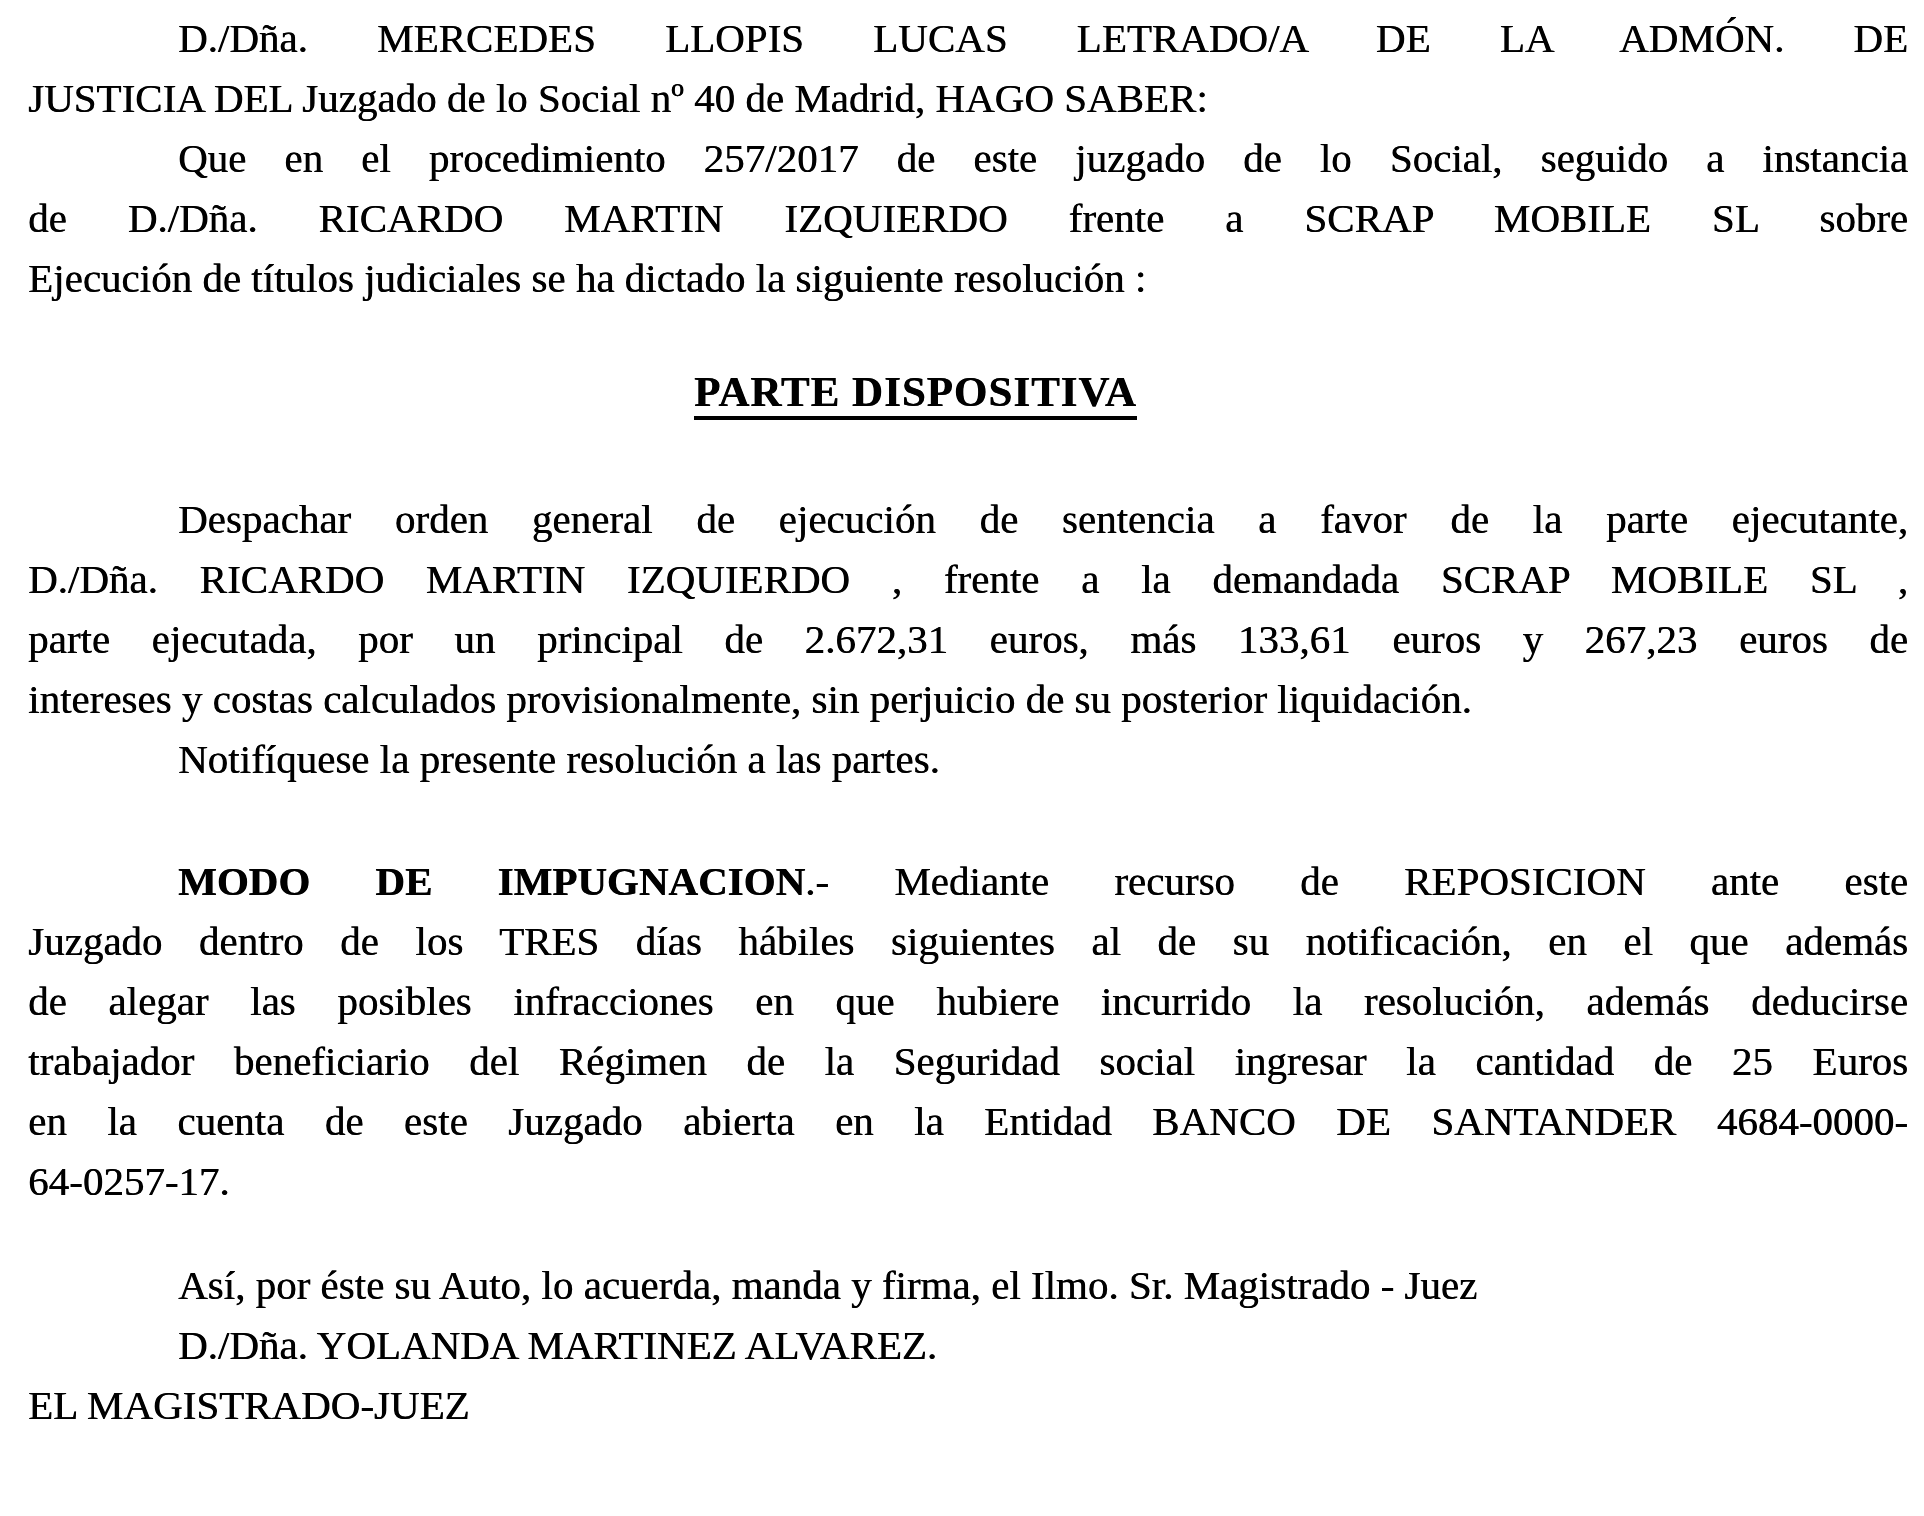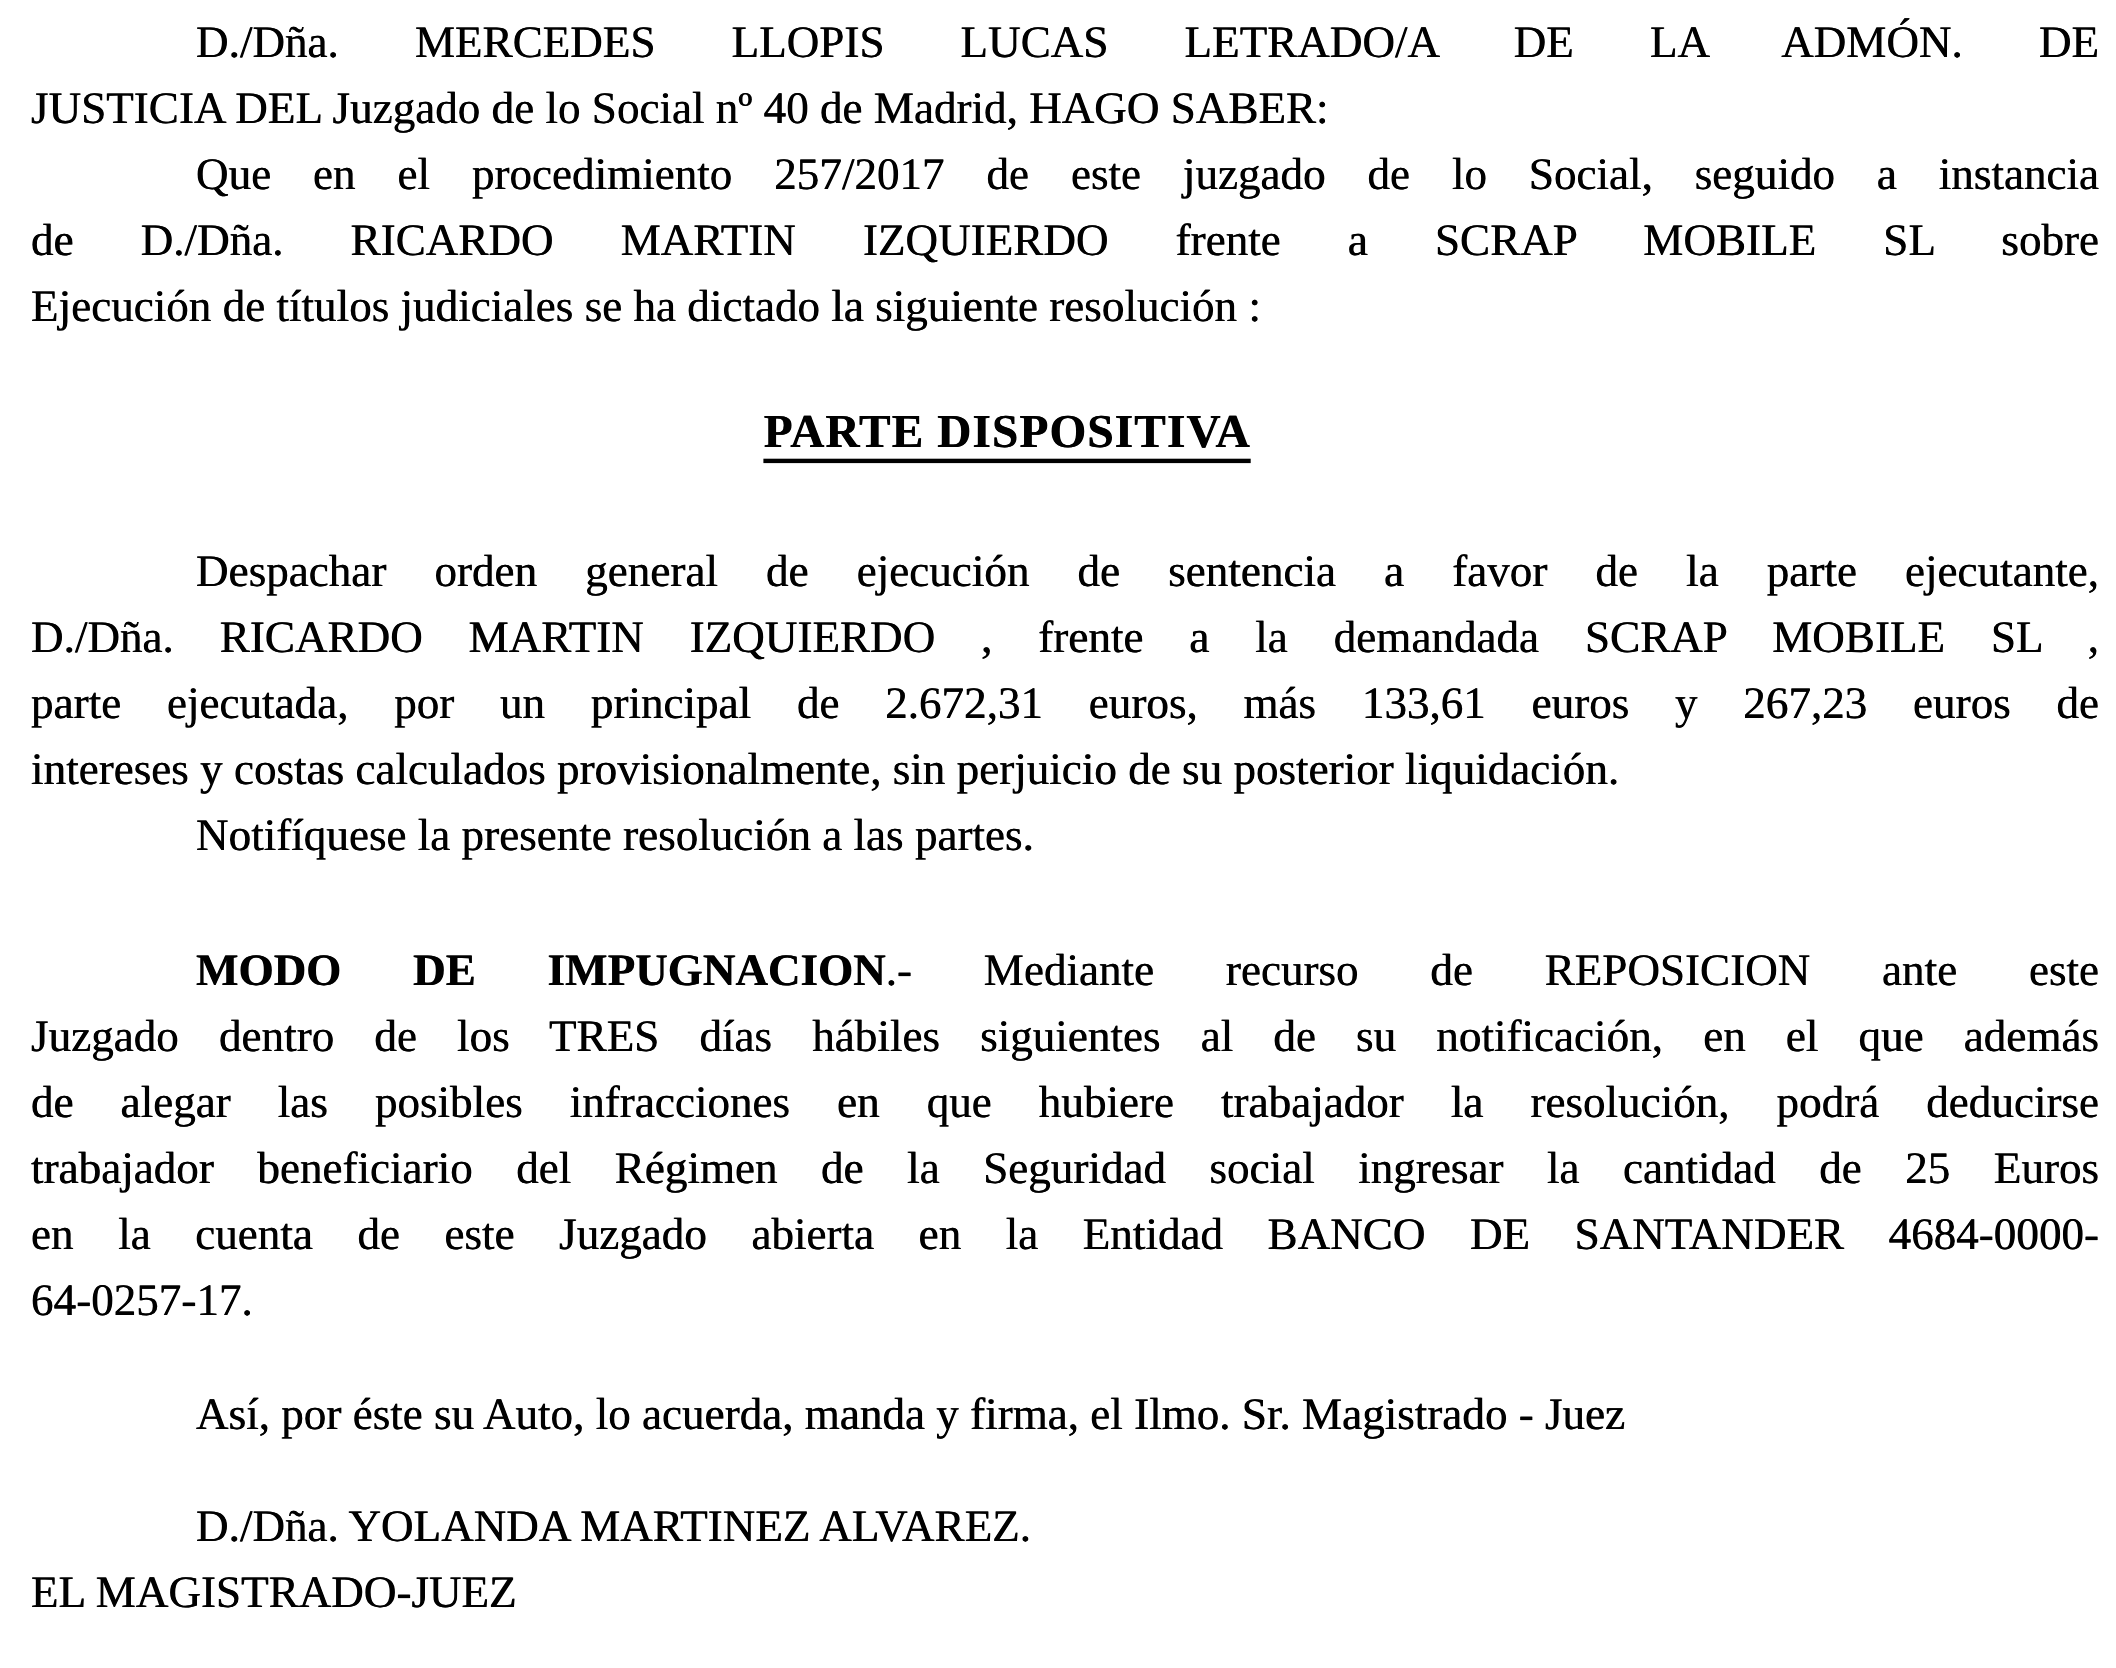--- a/index.html
+++ b/index.html
@@ -47,21 +47,21 @@
   .heading-text {
     font-weight: bold;
     font-size: 43px;
     letter-spacing: 1px;
     border-bottom: 4px solid #000;
     padding-bottom: 1px;
   }
   .sec-disp   { margin-top: 67px; }
   .sec-impug  { margin-top: 62px; }
   .closing-row{ margin-top: 44px; }
-  .sig        { margin-top: 42px; text-align: center; }
+  .sig        { text-align: center; }
   .sig-name   { padding-left: 150px; }
 </style>
 </head>
 <body>
 
 <div class="page">
 
   <div class="ln j ind">D./Dña. MERCEDES LLOPIS LUCAS  LETRADO/A DE LA ADMÓN. DE</div>
   <div class="ln">JUSTICIA DEL Juzgado de lo Social nº 40 de Madrid, HAGO SABER:</div>
   <div class="ln j ind">Que en el procedimiento 257/2017 de este juzgado de lo Social, seguido a instancia</div>
@@ -76,21 +76,21 @@
     <div class="ln j ind">Despachar orden general de ejecución de sentencia a favor de la parte ejecutante,</div>
     <div class="ln j">D./Dña. RICARDO MARTIN IZQUIERDO , frente a la demandada SCRAP MOBILE SL ,</div>
     <div class="ln j">parte ejecutada, por un principal de 2.672,31 euros, más 133,61 euros y 267,23 euros de</div>
     <div class="ln">intereses y costas calculados provisionalmente, sin perjuicio de su posterior liquidación.</div>
     <div class="ln ind">Notifíquese la presente resolución a las partes.</div>
   </div>
 
   <div class="sec-impug">
     <div class="ln j ind"><span class="b">MODO DE IMPUGNACION</span><span>.- Mediante recurso de REPOSICION ante este</span></div>
     <div class="ln j">Juzgado  dentro de los TRES días hábiles siguientes al  de su notificación,  en el que además</div>
-    <div class="ln j">de alegar las posibles infracciones en que hubiere trabajador la resolución, podrá deducirse</div>
+    <div class="ln j">de alegar las posibles infracciones en que hubiere incurrido la resolución, además deducirse</div>
     <div class="ln j">trabajador  beneficiario del Régimen de la Seguridad social ingresar la cantidad de 25 Euros</div>
     <div class="ln j">en la cuenta de este Juzgado abierta en la Entidad BANCO DE SANTANDER 4684-0000-</div>
     <div class="ln">64-0257-17.</div>
   </div>
 
   <div class="ln ind closing-row">Así, por éste su Auto, lo acuerda, manda y firma, el Ilmo. Sr. Magistrado - Juez</div>
 
   <div class="sig">
     <div class="ln sig-name">D./Dña. YOLANDA MARTINEZ ALVAREZ.</div>
     <div class="ln">EL MAGISTRADO-JUEZ</div>

